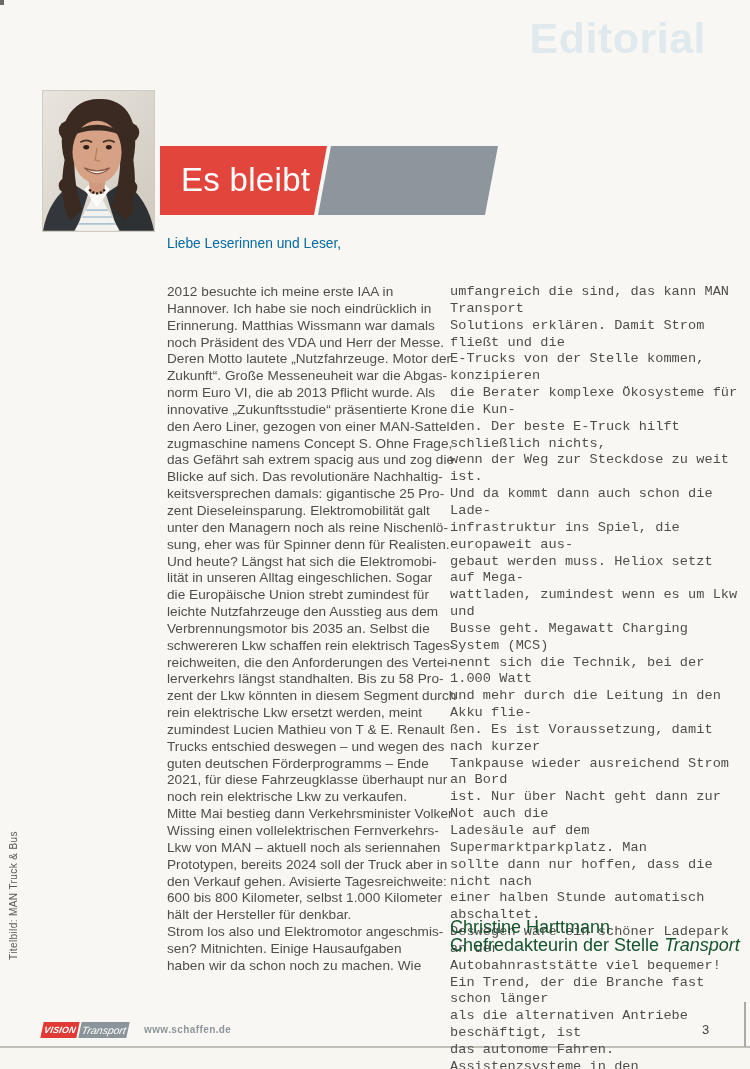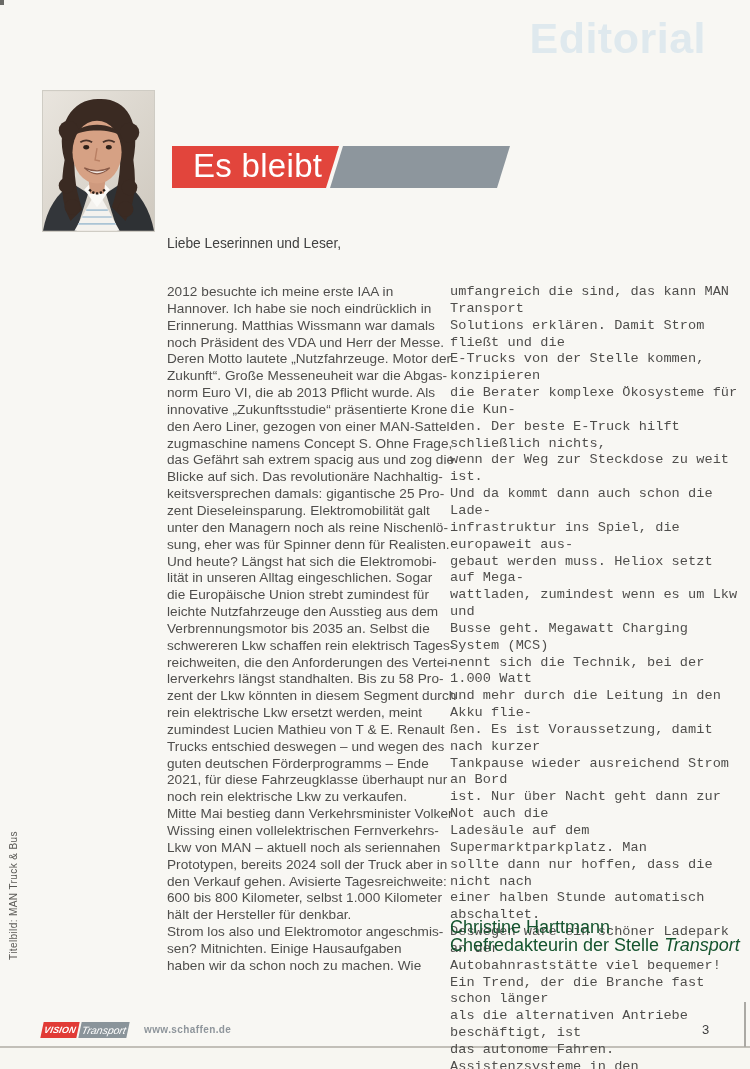--- a/index.html
+++ b/index.html
@@ -13,34 +13,34 @@
     position:absolute;top:14px;right:44px;
     font-size:43px;font-weight:bold;color:#dfe9ee;letter-spacing:.5px;
   }
   
   .photo{
     position:absolute;left:42px;top:90px;width:113px;height:142px;
     border:1px solid #cfccc4;box-sizing:border-box;background:#ded9d0;
   }
   .photo svg{display:block;width:100%;height:100%;}
   
-  .banner{position:absolute;left:172px;top:146px;width:345px;height:42px;}
+  .banner{position:absolute;left:160px;top:146px;width:345px;height:69px;}
   .banner .panel{position:absolute;top:0;bottom:0;left:0;right:0;}
   .banner .red{background:#e2453c;clip-path:polygon(0 0,167px 0,154px 100%,0 100%);}
   .banner .gray{background:#8d969d;clip-path:polygon(171px 0,338px 0,325px 100%,158px 100%);}
   .banner .t{
     position:absolute;top:50%;transform:translateY(-52%);
     color:#fff;font-size:33px;font-weight:normal;letter-spacing:.3px;white-space:nowrap;
   }
   .banner .t1{left:21px;}
   .banner .t2{left:172px;}
   
   .salutation{
     position:absolute;left:167px;top:236px;
-    font-size:13.8px;color:#404040;
+    font-size:13.8px;color:#0369a1;
   }
   .col{
     position:absolute;top:284px;width:290px;
     font-size:13.6px;line-height:16.85px;color:#4f4e4c;
     white-space:pre-line;letter-spacing:.05px;
   }
   .col.left{left:167px;}
   .col.right{left:450px;font-family:Liberation Mono, monospace;}
   .signature{
     position:absolute;left:450px;top:919px;

